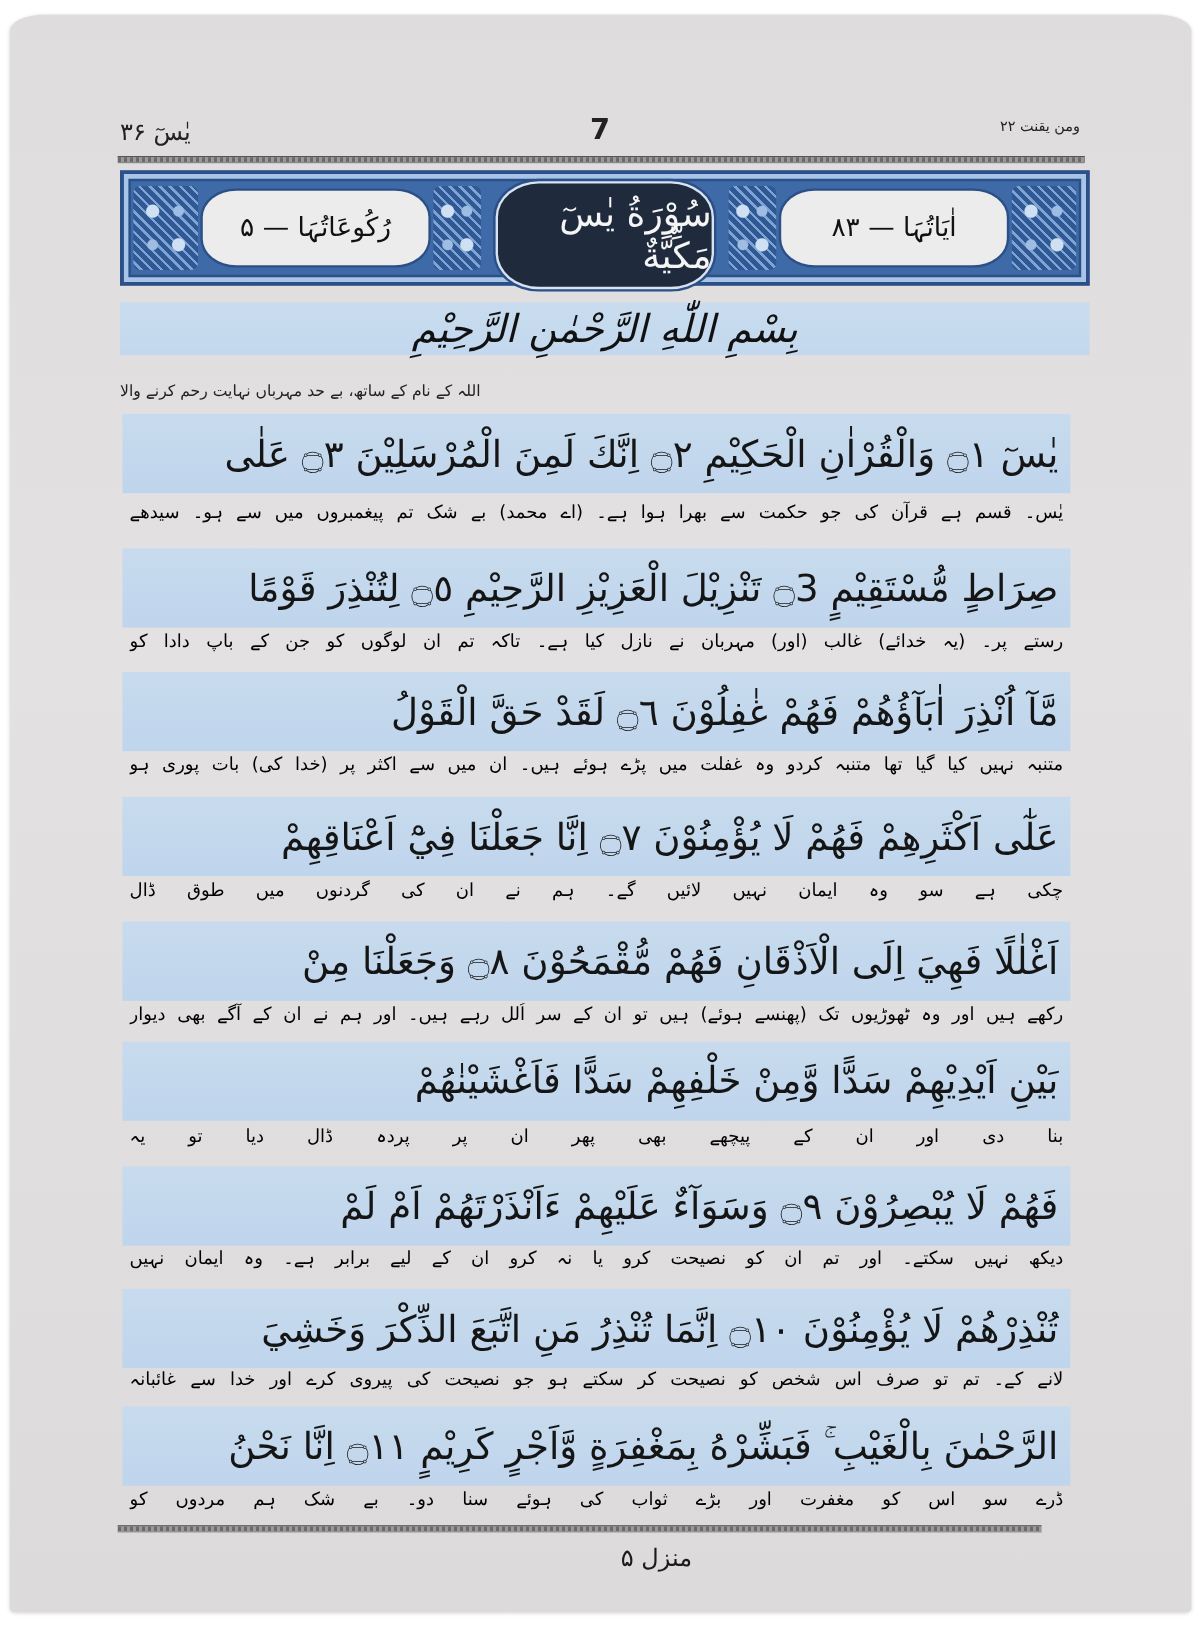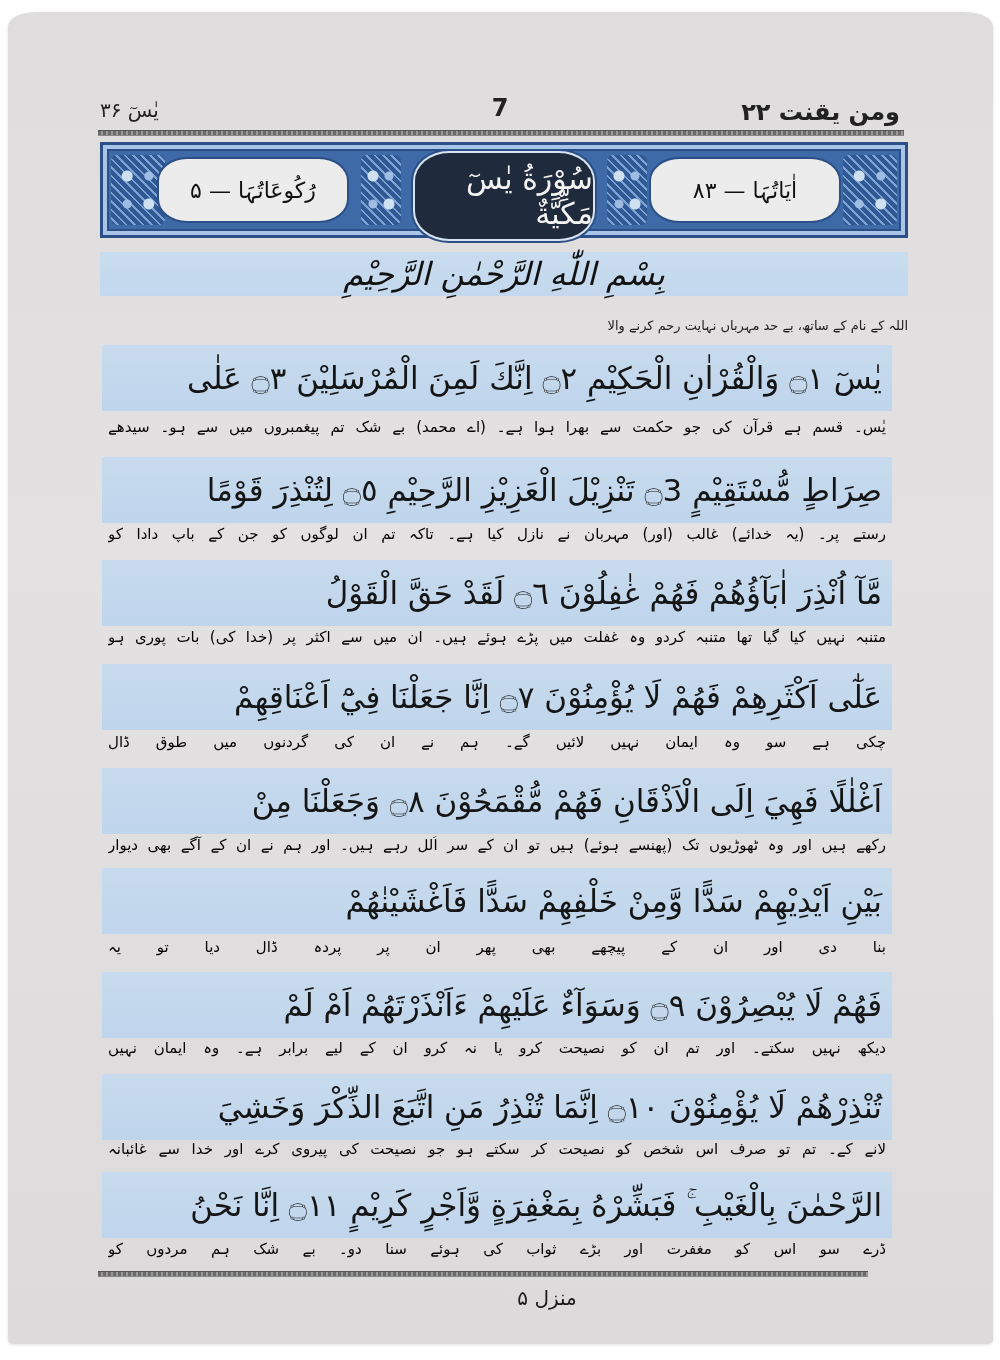--- a/index.html
+++ b/index.html
@@ -14,21 +14,21 @@
     left: 8px; top: 12px; width: 985px; height: 1332px;
     background: linear-gradient(180deg, #dedcdd 0%, #e3e1e2 40%, #dcdadb 100%);
     border-radius: 30px 30px 6px 6px / 14px 14px 4px 4px;
     box-shadow: 0 1px 3px rgba(0,0,0,0.12);
   }
   
   .run-header {
     position: absolute; left: 100px; top: 98px; width: 800px; height: 30px;
     direction: rtl;
   }
-  .run-header .rh-right { position: absolute; right: 0; top: 0; font-size: 24px; color: #222; font-weight: bold; }
+  .run-header .rh-right { position: absolute; right: 0; top: 0; font-size: 12px; color: #222; }
   .run-header .rh-center { position: absolute; left: 0; right: 0; top: -4px; text-align: center; font-size: 24px; font-weight: bold; color: #222; direction: ltr; }
   .run-header .rh-left { position: absolute; left: 0; top: 0; font-size: 20px; color: #222; }
   .rule {
     position: absolute; left: 98px; width: 806px; height: 4px;
     background: repeating-linear-gradient(90deg, #6b6b6b 0 3px, #9a9a9a 3px 5px);
     border-top: 1px solid #555; border-bottom: 1px solid #888;
   }
   .rule.top { top: 130px; }
   .rule.bottom { top: 1271px; left: 98px; width: 770px; }
 
@@ -53,41 +53,41 @@
   .orn.l1 { left: 8px; } .orn.r1 { right: 8px; }
   .orn.l2 { left: 258px; width: 40px; } .orn.r2 { right: 258px; width: 40px; }
   .pill {
     position: absolute; top: 14px; height: 62px; width: 188px;
     background: #ececec;
     border-radius: 28px / 22px;
     box-shadow: 0 0 0 2px #2b4f86;
     display: flex; align-items: center; justify-content: center;
     font-size: 22px; color: #111; direction: rtl;
   }
-  .pill.left { left: 56px; }
+  .pill.left { left: 66px; }
   .pill.right { right: 66px; }
   .surah-title {
     position: absolute; left: 312px; top: 8px; width: 178px; height: 86px;
     background: #1f2a3c;
     border-radius: 34px / 28px;
     box-shadow: 0 0 0 2px #d7e3f2, 0 0 0 4px #2b4f86;
     color: #f5f5f5; font-size: 30px;
     display: flex; align-items: center; justify-content: center;
     direction: rtl;
   }
 
   
   .bismillah-band {
     position: absolute; left: 100px; top: 252px; width: 808px; height: 44px;
     background: linear-gradient(180deg, #c9dcef, #c3d8ee);
     display: flex; align-items: center; justify-content: center;
     direction: rtl; font-size: 32px; color: #111; font-style: italic;
   }
   .bismillah-trans {
-    position: absolute; left: 100px; top: 318px; width: 808px; text-align: right;
+    position: absolute; left: 100px; top: 318px; width: 808px; text-align: left;
     direction: rtl; font-size: 13px; color: #222;
   }
 
   
   .verses { position: absolute; left: 0; top: 0; width: 1000px; height: 1360px; }
   .verse-band {
     position: absolute; left: 102px; width: 790px; height: 66px;
     background: linear-gradient(180deg, #c8dbee, #bfd5ec);
     direction: rtl;
     display: flex; align-items: center; justify-content: space-between;

